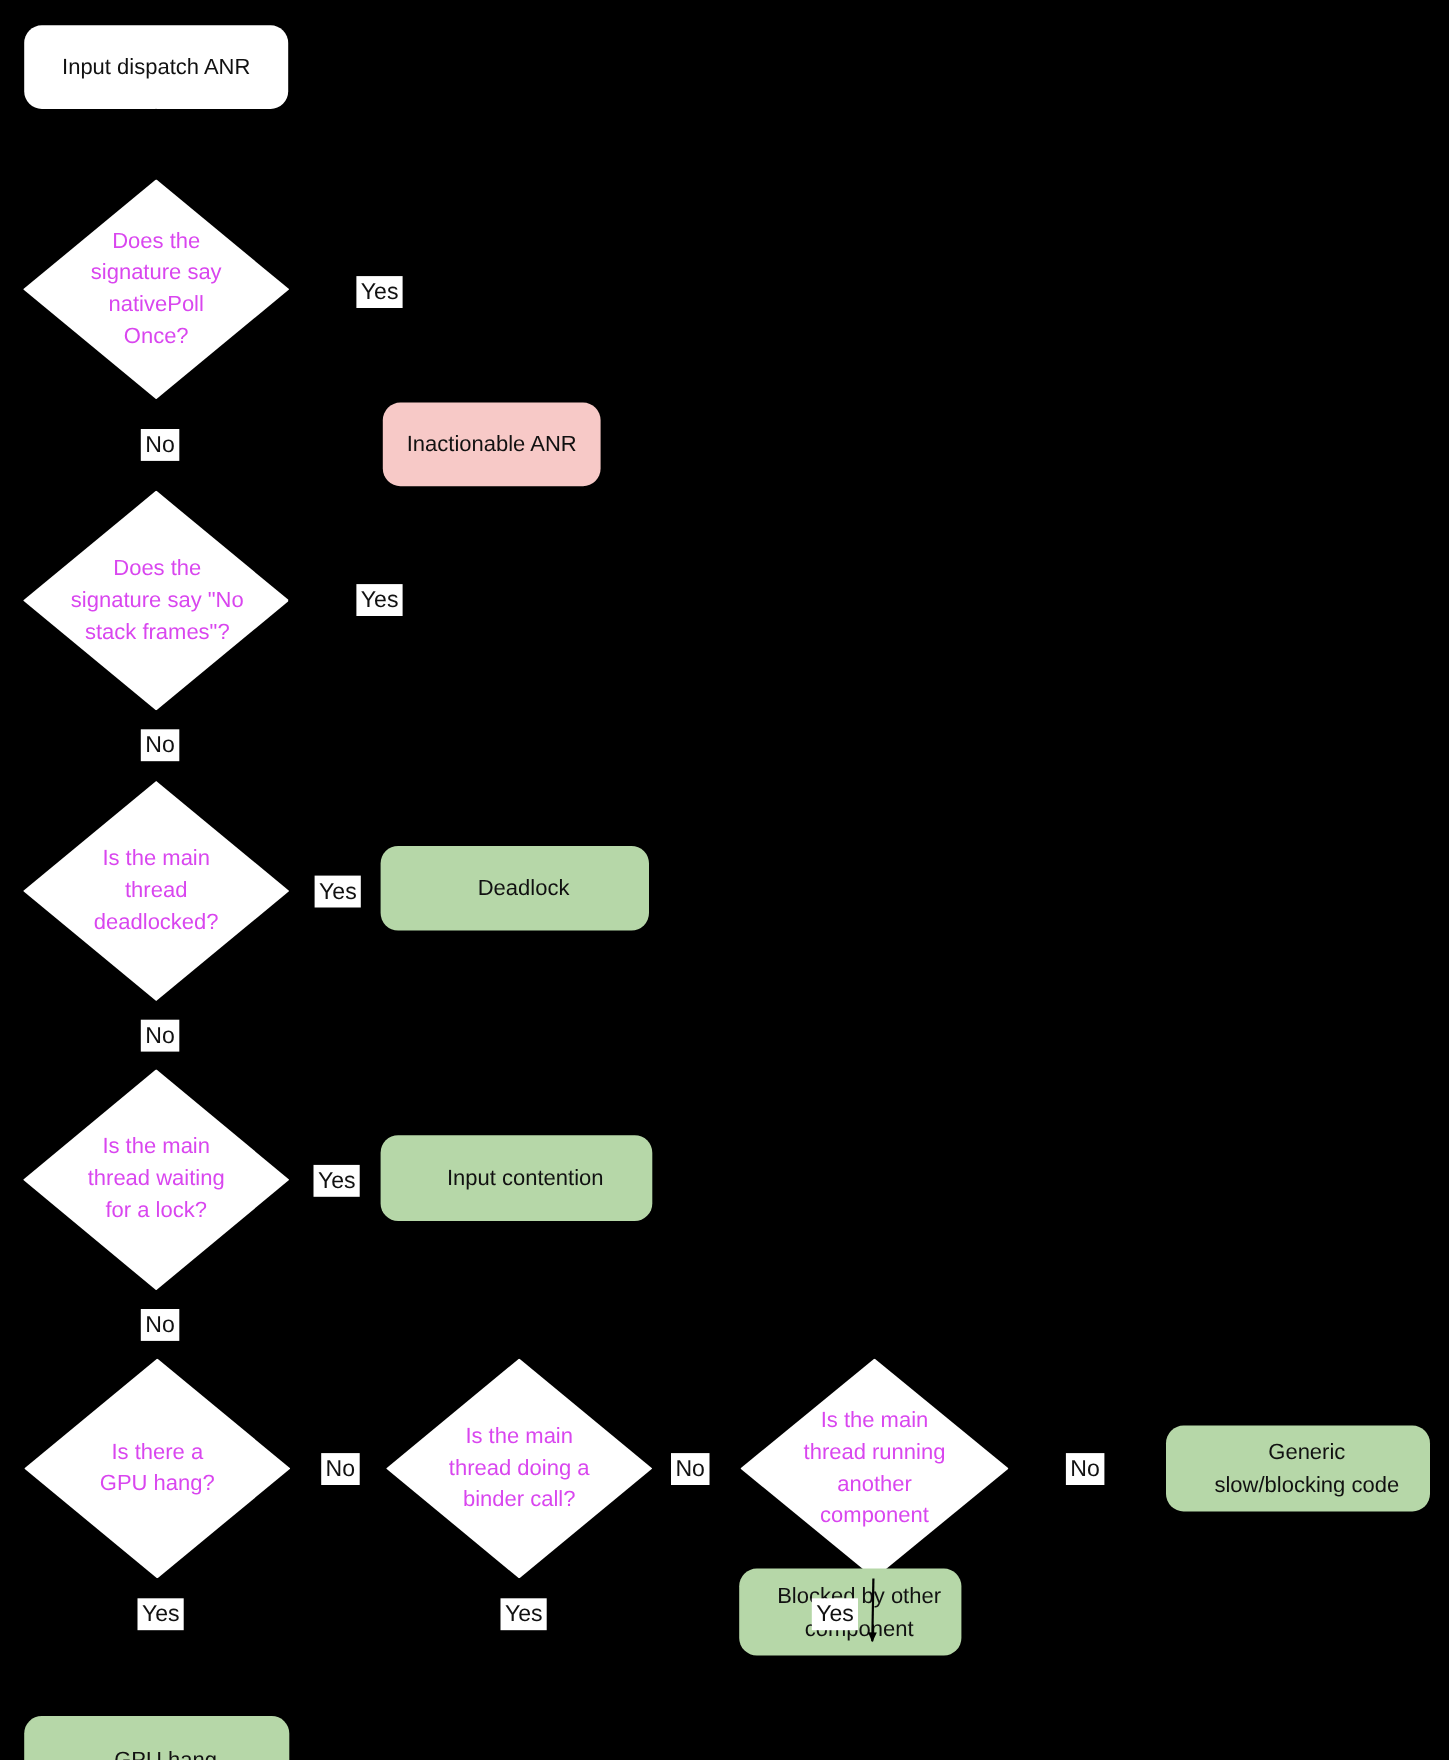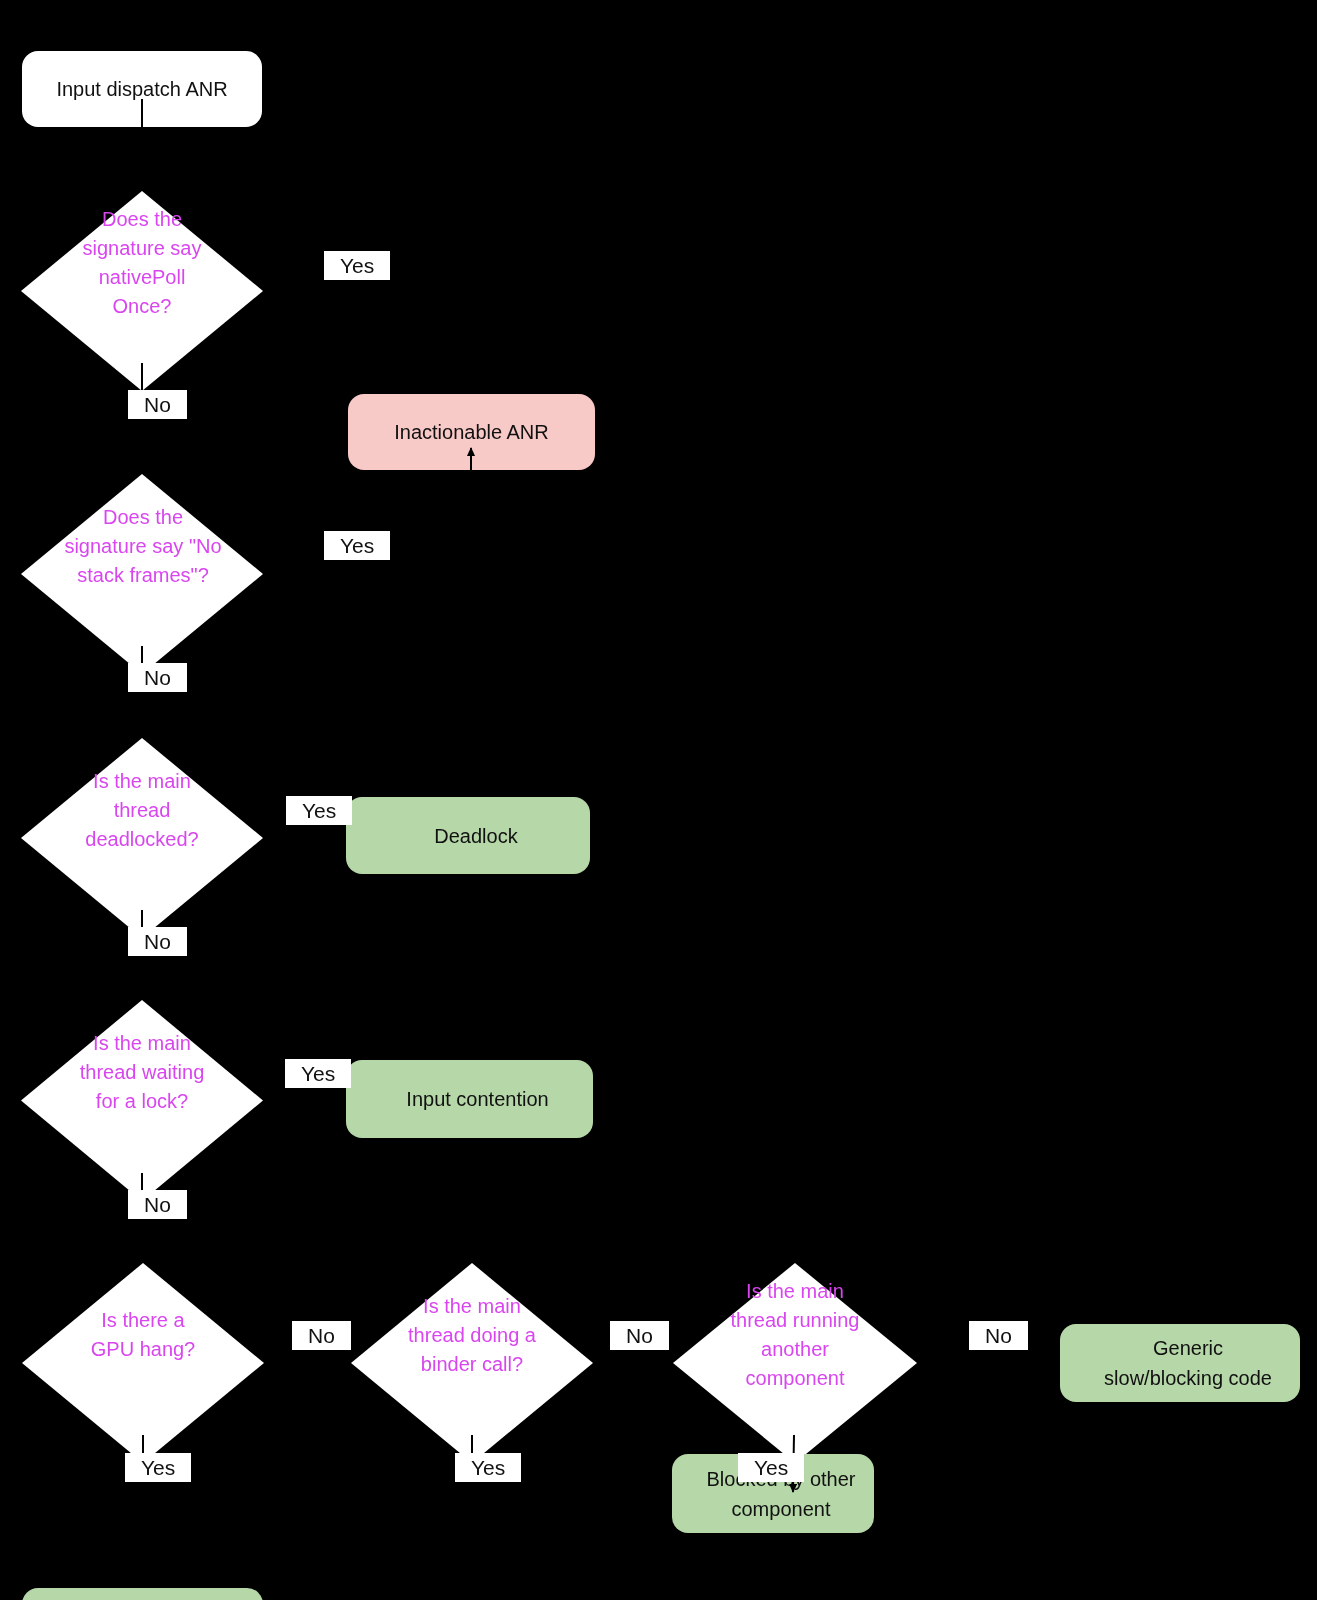--- a/index.html
+++ b/index.html
@@ -1,56 +1,56 @@
 <!DOCTYPE html>
 <html><head>
 <meta charset="utf-8">
 <style>
   html,body{margin:0;padding:0;background:#000;}
   #stage{
     position:relative;width:1317px;height:1600px;background:#000;overflow:hidden;
     font-family:"Liberation Sans","DejaVu Sans",sans-serif;
   }
-  .shape{position:absolute;box-sizing:border-box;margin-top:28px;}
+  .shape{position:absolute;box-sizing:border-box;}
   .diamond{background:#ffffff;clip-path:polygon(50% 0%,100% 50%,50% 100%,0% 50%);}
   .rbox{border-radius:16px;display:flex;align-items:center;justify-content:center;}
   .start{background:#ffffff;}
   .pink{background:#f7c9c7;}
   .green{background:#b6d7a8;padding-left:16px;}
   .node-text{
     position:absolute;color:#d946ef;font-size:20px;line-height:29px;text-align:center;
     white-space:pre-line;transform:translate(-50%,-50%);width:260px;pointer-events:none;
   }
   .box-text{
     color:#111111;font-size:20px;line-height:30px;text-align:center;white-space:pre-line;
   }
   .edge-label{
     position:absolute;background:#ffffff;color:#111111;font-size:21px;line-height:27px;
-    padding:1px 16px;white-space:nowrap;z-index:5;
+    padding:1px 4px;white-space:nowrap;z-index:5;
   }
   svg.wires{position:absolute;left:0;top:0;z-index:3;}
 </style>
 </head>
 <body>
 
 <div id="stage">
 
   <div class="shape rbox start" style="left:22px;top:23px;width:240px;height:76px;z-index:1;">
     <div class="box-text">Input dispatch ANR</div>
   </div>
 
   <div class="shape diamond" style="left:21px;top:163px;width:242px;height:200px;z-index:1;"></div>
   <div class="shape diamond" style="left:21px;top:446px;width:242px;height:200px;z-index:1;"></div>
   <div class="shape diamond" style="left:21px;top:710px;width:242px;height:200px;z-index:1;"></div>
   <div class="shape diamond" style="left:21px;top:972px;width:242px;height:201px;z-index:1;"></div>
   <div class="shape diamond" style="left:22px;top:1235px;width:242px;height:200px;z-index:1;"></div>
   <div class="shape diamond" style="left:351px;top:1235px;width:242px;height:200px;z-index:1;"></div>
   <div class="shape diamond" style="left:673px;top:1235px;width:244px;height:200px;z-index:1;"></div>
 
-  <div class="shape rbox pink" style="left:348px;top:366px;width:247px;height:76px;z-index:1;">
+  <div class="shape rbox pink" style="left:348px;top:366px;width:198px;height:76px;z-index:1;">
     <div class="box-text">Inactionable ANR</div>
   </div>
   <div class="shape rbox green" style="left:346px;top:769px;width:244px;height:77px;z-index:1;">
     <div class="box-text">Deadlock</div>
   </div>
   <div class="shape rbox green" style="left:346px;top:1032px;width:247px;height:78px;z-index:1;">
     <div class="box-text">Input contention</div>
   </div>
   <div class="shape rbox green" style="left:22px;top:1560px;width:241px;height:79px;z-index:1;">
     <div class="box-text">GPU hang</div>

